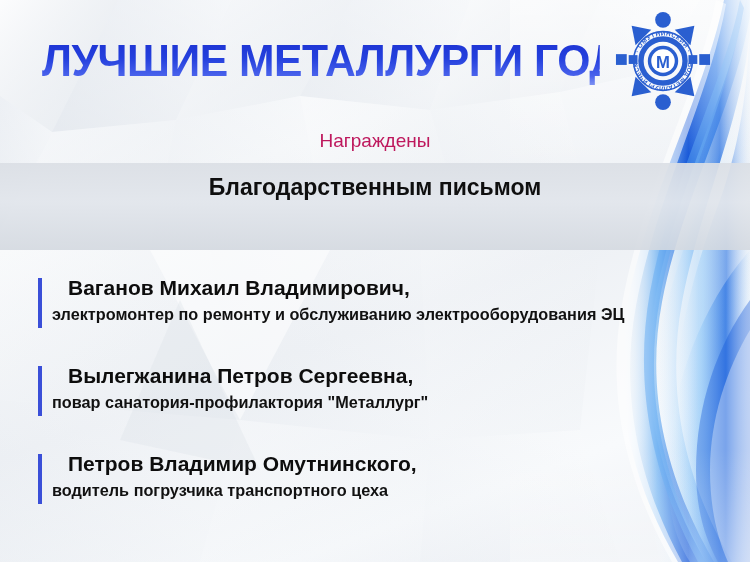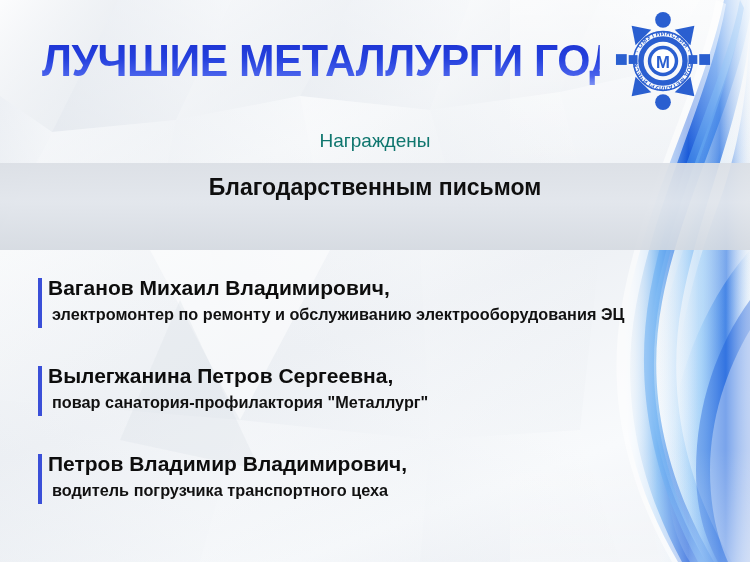--- a/index.html
+++ b/index.html
@@ -76,21 +76,21 @@
 
   
   .awarded {
     position: absolute;
     left: 0;
     top: 128px;
     width: 750px;
     text-align: center;
     font-size: 19px;
     line-height: 26px;
-    color: #0f766e;
+    color: #be185d;
     font-weight: normal;
   }
 
   
   .band {
     position: absolute;
     left: 0;
     top: 163px;
     width: 750px;
     height: 87px;
@@ -123,21 +123,21 @@
   .entry-bar {
     position: absolute;
     left: 38px;
     top: 4px;
     width: 4px;
     height: 50px;
     background: #3a4fd8;
   }
   .entry-name {
     position: absolute;
-    left: 48px;
+    left: 68px;
     top: 0px;
     font-size: 21px;
     line-height: 28px;
     font-weight: bold;
     color: #0d0d0d;
     white-space: nowrap;
   }
   .entry-role {
     position: absolute;
     left: 52px;
@@ -297,19 +297,19 @@
     </div>
 
     <div class="entry">
       <div class="entry-bar"></div>
       <div class="entry-name">Вылегжанина Петров Сергеевна,</div>
       <div class="entry-role">повар санатория-профилактория "Металлург"</div>
     </div>
 
     <div class="entry">
       <div class="entry-bar"></div>
-      <div class="entry-name">Петров Владимир Владимирович,</div>
+      <div class="entry-name">Петров Владимир Омутнинского,</div>
       <div class="entry-role">водитель погрузчика транспортного цеха</div>
     </div>
 
   </div>
 
 </div>
 
 </body></html>

